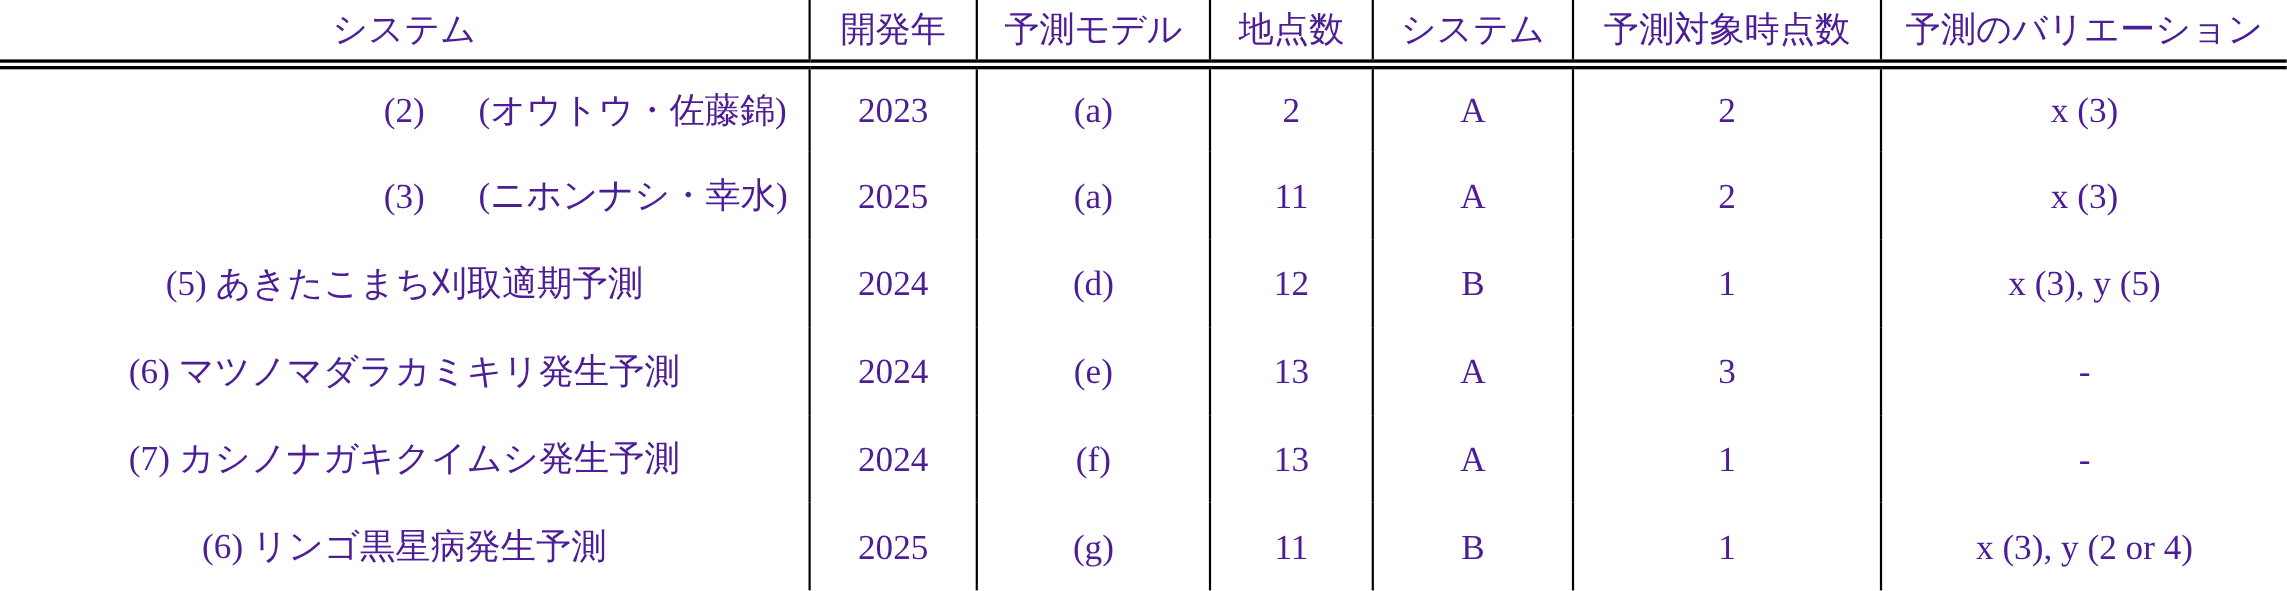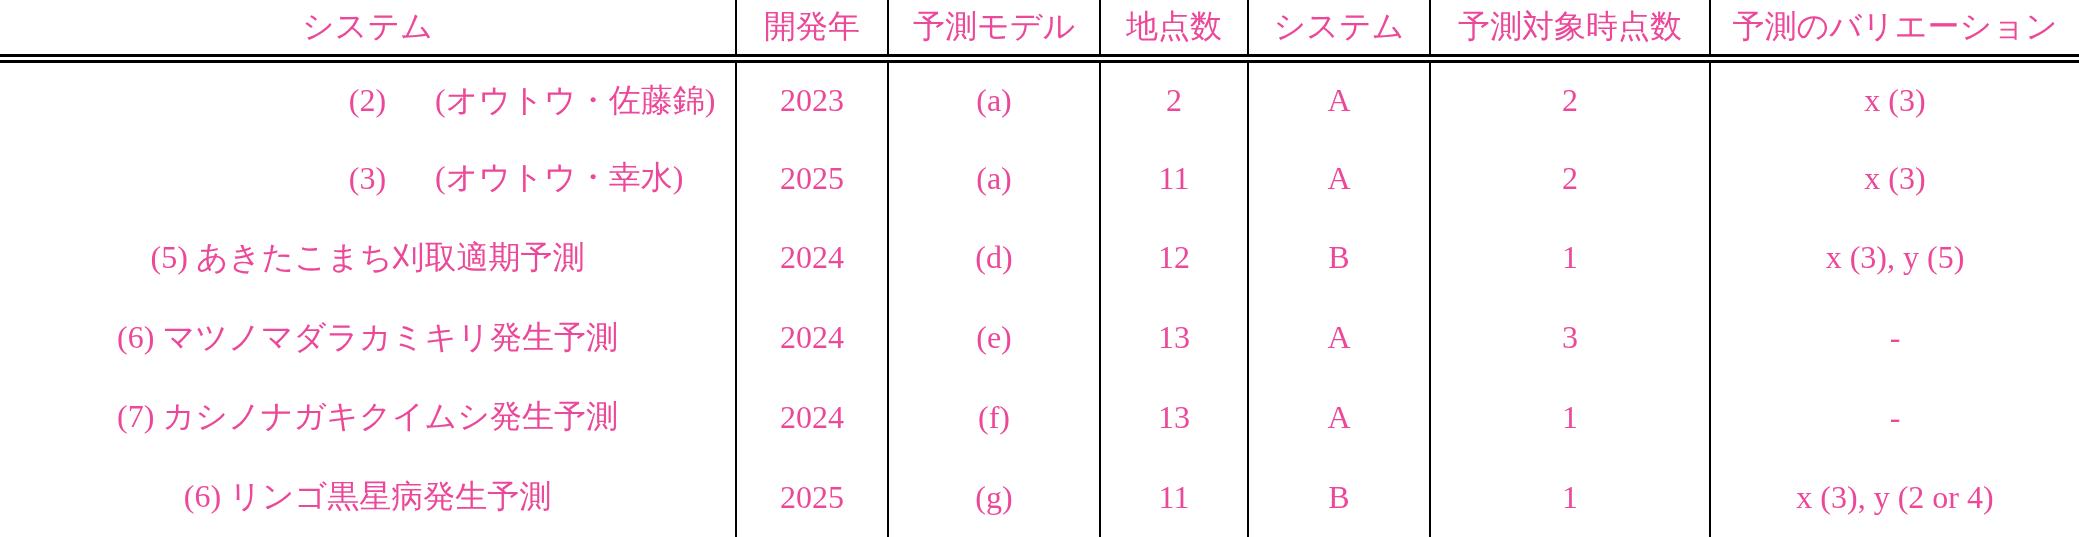--- a/index.html
+++ b/index.html
@@ -6,21 +6,21 @@
     margin: 0;
     padding: 0;
     background: #ffffff;
   }
   .page {
     position: relative;
     width: 2079px;
     height: 537px;
     background: #ffffff;
     font-family: "Liberation Serif", "DejaVu Serif", serif;
-    color: #ec4899;
+    color: #4c1d95;
     overflow: hidden;
   }
   table.systems {
     width: 2079px;
     height: 537px;
     border-collapse: collapse;
     table-layout: fixed;
   }
   table.systems th,
   table.systems td {
@@ -92,21 +92,21 @@
         <td>2023</td>
         <td>(a)</td>
         <td>2</td>
         <td>A</td>
         <td>2</td>
         <td>x (3)</td>
       </tr>
       <tr>
         <td class="c-sys">
           <span>(3)</span>
-          <span class="cultivar">(オウトウ・幸水)</span>
+          <span class="cultivar">(ニホンナシ・幸水)</span>
         </td>
         <td>2025</td>
         <td>(a)</td>
         <td>11</td>
         <td>A</td>
         <td>2</td>
         <td>x (3)</td>
       </tr>
       <tr>
         <td class="c-sys">

